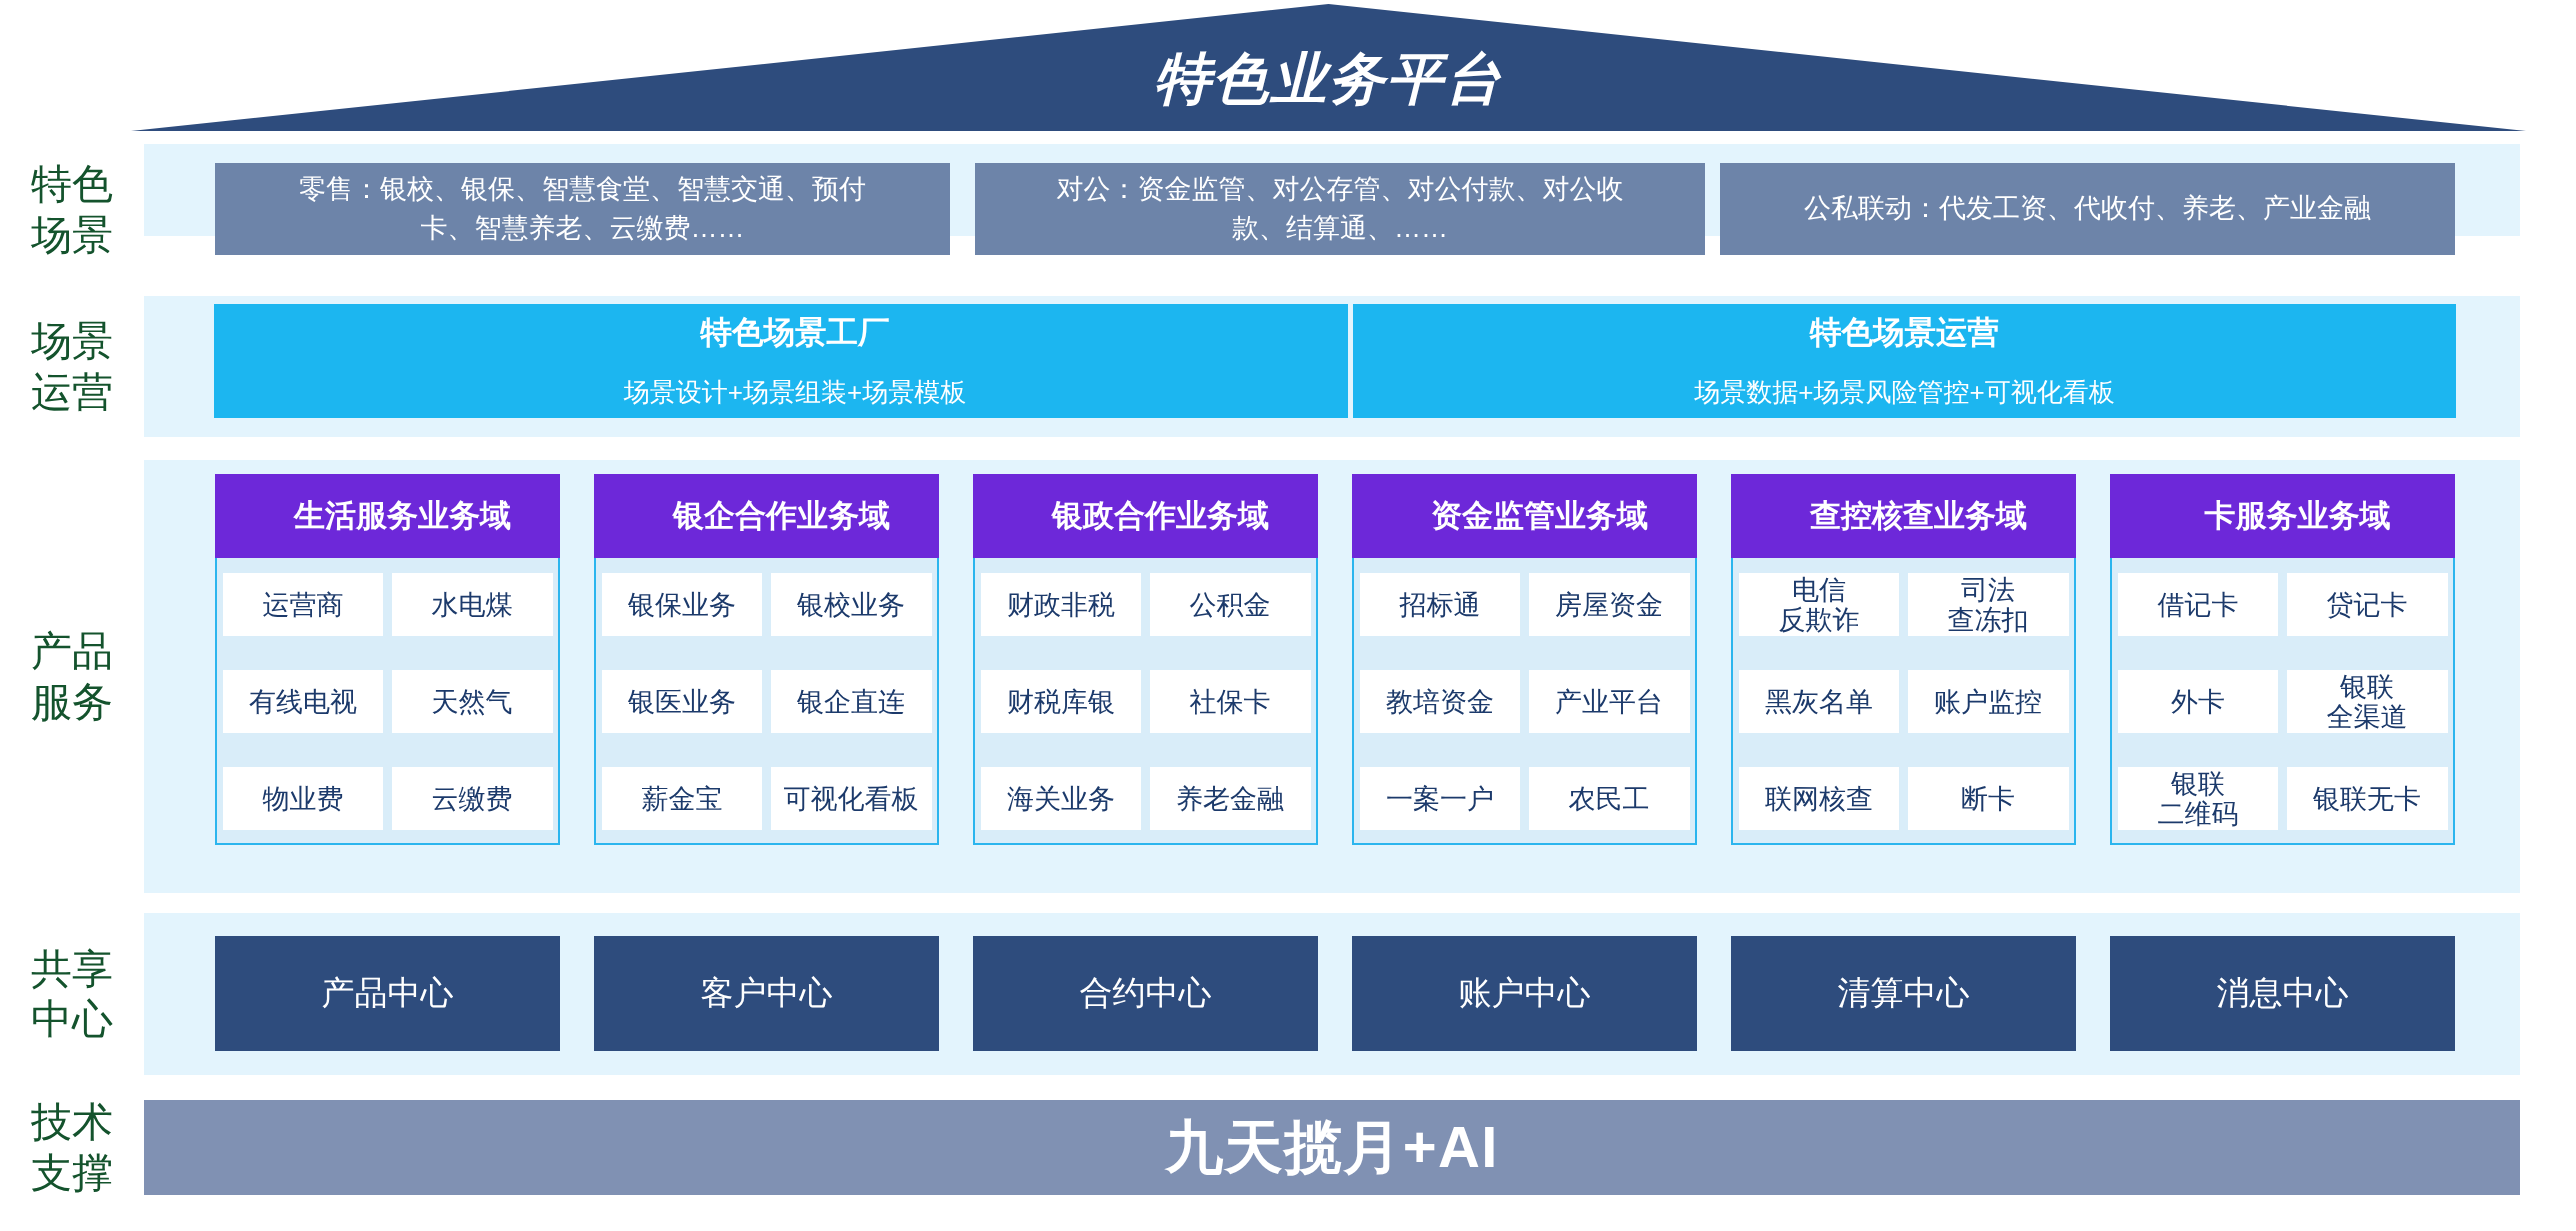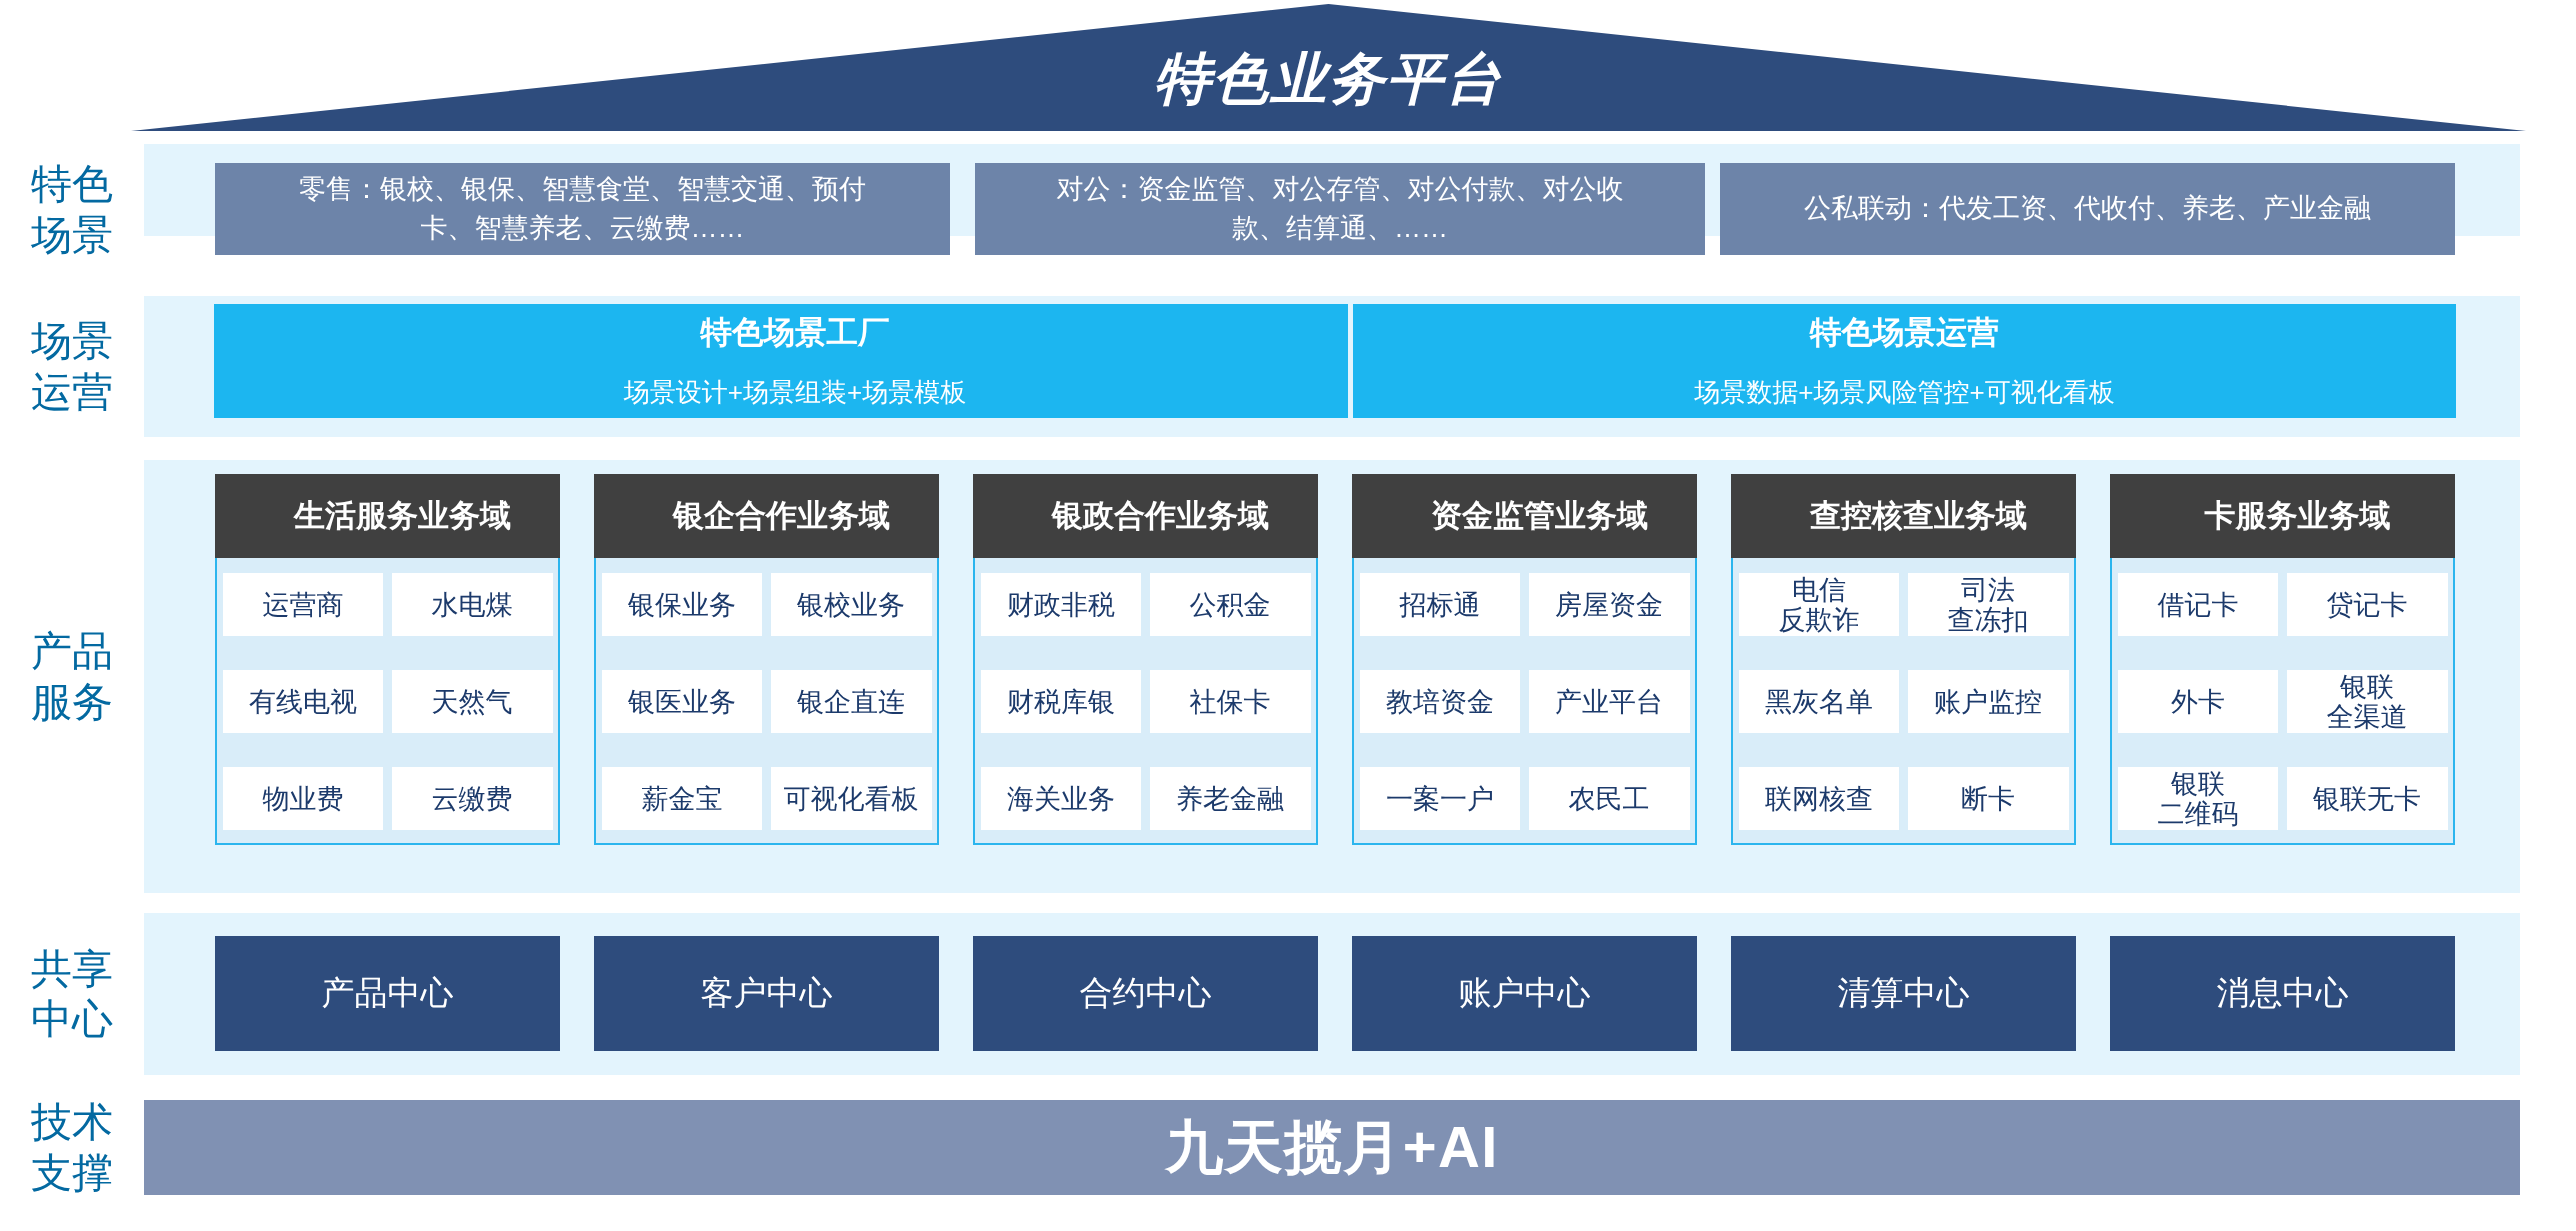--- a/index.html
+++ b/index.html
@@ -11,21 +11,21 @@
   
   .roof {
     position:absolute; left:131px; top:4.1px; width:2395px; height:127px;
     background:#2E4C7D; clip-path:polygon(50% 0,100% 100%,0 100%);
     display:flex; align-items:center; justify-content:center;
   }
   .roof-title { color:#ffffff; font-size:56px; font-weight:bold; padding-top:25px; letter-spacing:2.1px;font-style:italic; }
 
   
   .side-label {
-    position:absolute; left:0; width:144px; color:#0369a1; font-size:41px;
+    position:absolute; left:0; width:144px; color:#14532d; font-size:41px;
     line-height:1.22; white-space:pre-line; text-align:left;
     display:flex; align-items:center; justify-content:center;
   }
   .sl-1 { top:144px; height:131px; }
   .sl-2 { top:296px; height:141px; }
   .sl-3 { top:460px; height:433px; }
   .sl-4 { top:913px; height:162px; }
   .sl-5 { top:1100px; height:95px; }
 
   
@@ -53,21 +53,21 @@
   }
   .ops-1 { left:70px; width:1106px;padding-left:28px; }
   .ops-2 { left:1209px; width:1103px; }
   .ops-title { font-size:31.5px; font-weight:bold; }
   .ops-sub { font-size:26px; }
 
   
   .domains { position:absolute; left:71px; top:13.7px; display:flex; gap:34px; }
   .domain { width:345px; }
   .domain-header {
-    height:84px; background:#404040; color:#ffffff; font-size:31px; font-weight:bold;
+    height:84px; background:#6d28d9; color:#ffffff; font-size:31px; font-weight:bold;
     display:flex; align-items:center; justify-content:center;padding-left:30px;
   }
   .domain-body {
     height:287px; background:#D9EDF9; border:2.1px solid #2BB5EE; border-top:none;
     box-sizing:border-box; display:grid; grid-template-columns:1fr 1fr;
     grid-auto-rows:63px; gap:34px 8.2px; padding:15.7px 5.5px 0 5.5px;
   }
   .cell {
     background:#ffffff; color:#1C3A6B; font-size:27px; line-height:1.12;
     white-space:pre-line; text-align:center;

